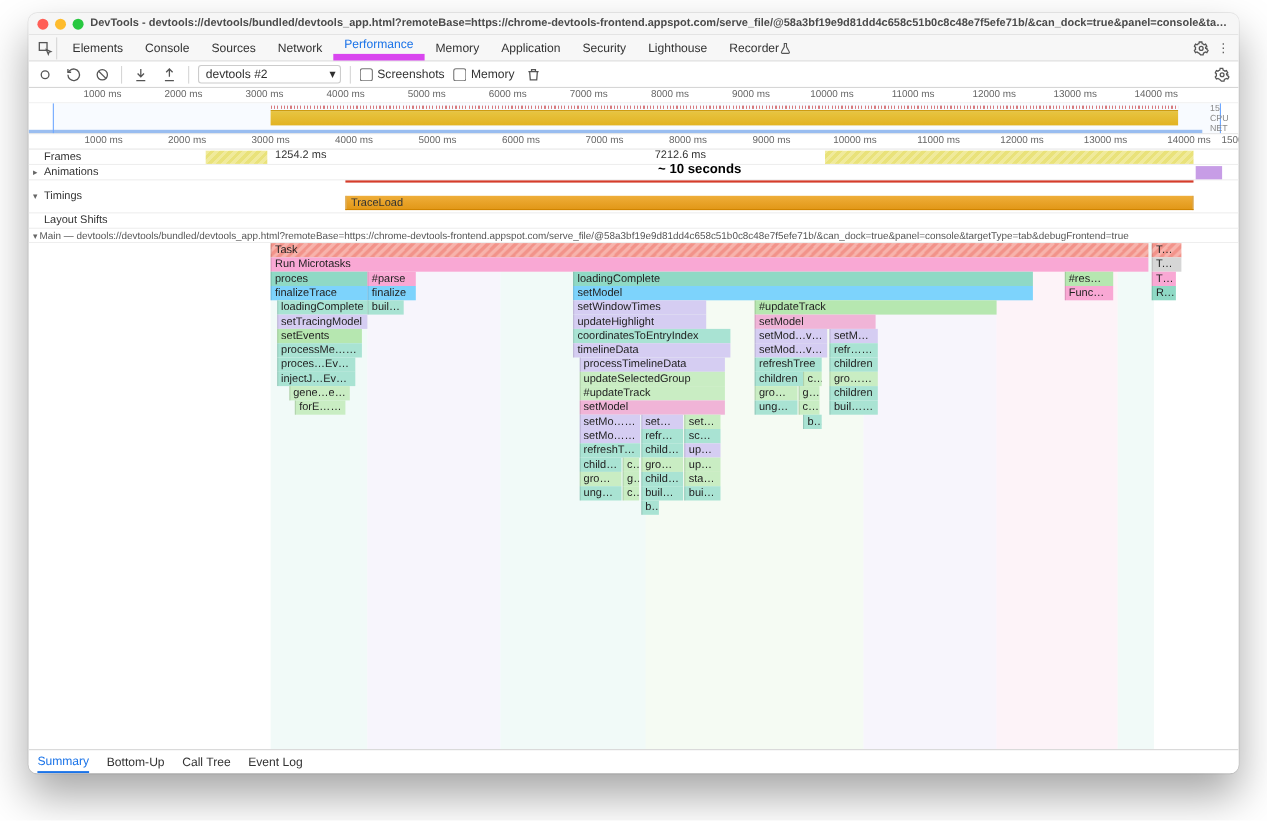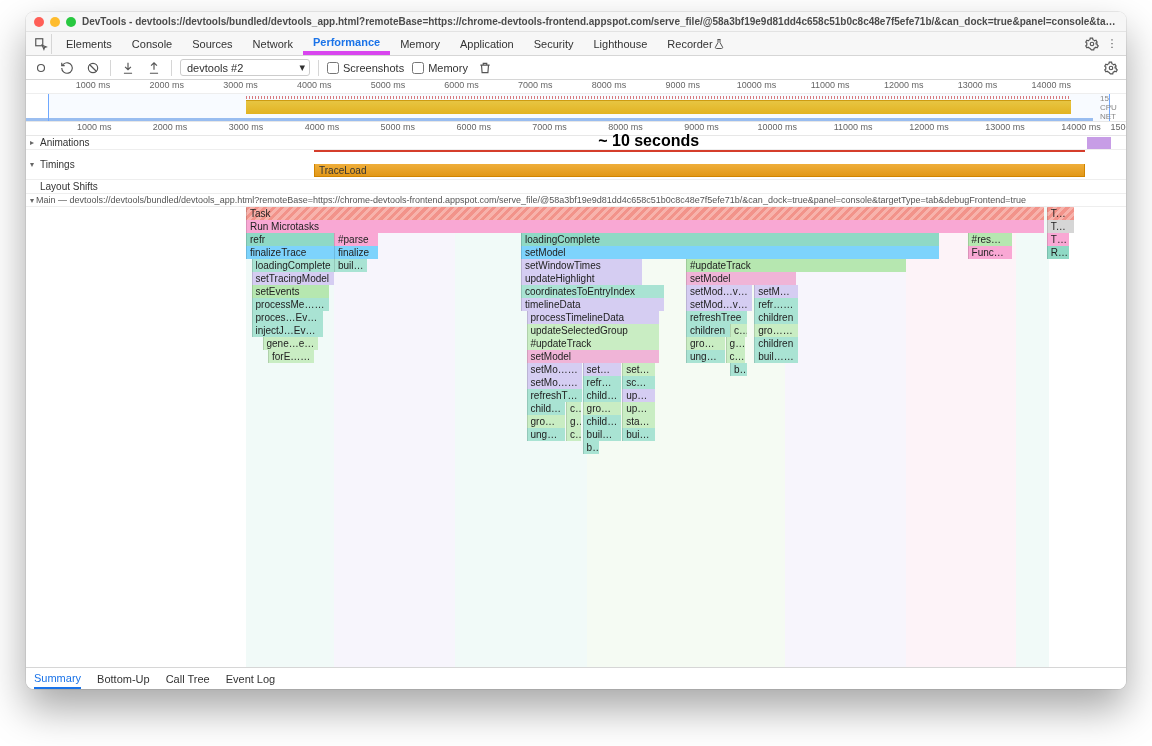--- a/index.html
+++ b/index.html
@@ -38,21 +38,21 @@
   .title { font-size: 10px; color: #4b4b4b; white-space: nowrap; overflow: hidden; text-overflow: ellipsis; flex:1; font-weight:600;}
   
   .tabstrip {
     display: flex; align-items: center; height: 24px;
     border-bottom: 1px solid #d6d6d6; padding: 0 4px; gap: 0;
     background:#f7f7f7;
   }
   .devsel { display:flex; width:22px; height:20px; align-items:center; justify-content:center; color:#555; border-right:1px solid #d6d6d6; margin-right:4px;}
   .devsel svg { width:14px; height:14px; }
   .tab { padding: 0 10px; height:100%; display:flex; align-items:center; color:#333; cursor:default;}
-  .tab.sel { color:#1a73e8; border-bottom:4px solid #d946ef; font-weight:700;}
+  .tab.sel { color:#1a73e8; border-bottom:6px solid #d946ef; font-weight:400;}
   .spacer { flex:1; }
   .gearend, .kebab { width:20px; display:flex; align-items:center; justify-content:center; color:#555;}
   
   .perfbar {
     display:flex; align-items:center; height:24px; border-bottom:1px solid #d6d6d6; padding:0 6px; gap:8px;
     background:#fff;
   }
   .ib { width:18px; height:18px; display:flex; align-items:center; justify-content:center; color:#555; border-radius:3px;}
   .ib svg { width:14px; height:14px; }
   .divider { width:1px; height:16px; background:#d6d6d6; }
@@ -77,21 +77,21 @@
   .tracks { display:flex; flex-direction:column; }
   .trackrow { display:flex; border-bottom:1px solid #eee; min-height:14px; position:relative; }
   .trackname { width:85px; padding:1px 4px; font-size:10px; color:#333; display:flex; align-items:center; gap:2px;}
   .trackname .exp { width:8px; font-size:8px; color:#666;}
   .trackbody { flex:1; position:relative; }
   .frame-seg { position:absolute; top:1px; height:12px; background:repeating-linear-gradient(-45deg,#e9e27a,#e9e27a 3px,#f0ea9b 3px,#f0ea9b 6px); }
   .frame-label { position:absolute; top:0; font-size:10px; color:#333; transform:translateX(-50%);}
   .anim-blk { position:absolute; top:1px; height:12px; background:#c79de6; }
   .timing-blk { position:absolute; top:1px; height:13px; background:linear-gradient(#efae3a,#e29818); font-size:10px; color:#333; padding:0 4px; display:flex; align-items:center; border:1px solid #d08400; border-top:none;}
   .timing-top { position:absolute; top:0; height:2px; background:#d53d2b;}
-  .annot { position:absolute; font-size:16px; font-weight:700; color:#000;}
+  .annot { position:absolute; font-size:12px; font-weight:700; color:#000;}
   
   .flamewrap { position:relative; flex:1; overflow:hidden; }
   .mainlabel { font-size:9px; color:#555; padding:1px 4px; border-bottom:1px solid #eee; white-space:nowrap; overflow:hidden; text-overflow:ellipsis;}
   .mainlabel .exp { font-size:8px; color:#666; padding-right:2px;}
   .flame { position:relative; height:460px; background:#fff; }
   .bar { position:absolute; height:13px; font-size:10px; line-height:13px; padding:0 3px; white-space:nowrap; overflow:hidden; text-overflow:ellipsis; border-left:1px solid rgba(0,0,0,0.12); color:#222;}
   .c-gray   { background:#d6d6d6; }
   .c-yellow { background:#f9a8d4; }
   .c-teal   { background:#8fd9c5; }
   .c-teal2  { background:#a9e3d3; }
@@ -254,20 +254,32 @@
     <span class="tick" style="left:75.2%">11000 ms</span>
     <span class="tick" style="left:82.1%">12000 ms</span>
     <span class="tick" style="left:89.0%">13000 ms</span>
     <span class="tick" style="left:95.9%">14000 ms</span>
     <span class="tick" style="left:99.5%">1500</span>
   </div>
 
   <div class="tracks">
     <div class="trackrow">
       <div class="trackname">
+          <span class="exp"></span>
+          <span>Frames</span>
+        </div>
+      <div class="trackbody">
+        <div class="frame-seg" style="left:7.5%; width:5.5%;"></div>
+        <div class="frame-label" style="left:16%;">1254.2 ms</div>
+        <div class="frame-label" style="left:50%;">7212.6 ms</div>
+        <div class="frame-seg" style="left:63%; width:33%;"></div>
+      </div>
+    </div>
+    <div class="trackrow">
+      <div class="trackname">
           <span class="exp">▸</span>
           <span>Animations</span>
         </div>
       <div class="trackbody">
         <div class="anim-blk" style="left:96.2%; width:2.3%;"></div>
       </div>
     </div>
     <div class="trackrow" style="min-height:30px;">
       <div class="trackname">
           <span class="exp">▾</span>
@@ -304,21 +316,21 @@
       <div class="ghost purple" style="left:69%;  width:11%;"></div>
       <div class="ghost pink" style="left:80%;  width:10%;"></div>
       <div class="ghost teal" style="left:90%;  width:3%;"></div>
 
       <div class="bar c-redhatch" style="left:20%; width:72.5%; top:0;">Task</div>
       <div class="bar c-redhatch" style="left:92.8%; width:2.5%; top:0;">Task</div>
 
       <div class="bar c-yellow" style="left:20%; width:72.5%; top:13px;">Run Microtasks</div>
       <div class="bar c-gray" style="left:92.8%; width:2.5%; top:13px;">Task</div>
 
-      <div class="bar c-teal" style="left:20%;  width:8%;  top:26px;">refr</div>
+      <div class="bar c-teal" style="left:20%;  width:8%;  top:26px;">proces</div>
       <div class="bar c-yellow" style="left:28%;  width:4%;  top:26px;">#parse</div>
       <div class="bar c-teal" style="left:45%;  width:38%; top:26px;">loadingComplete</div>
       <div class="bar c-mint" style="left:85.6%;width:4%;  top:26px;">#res…odes</div>
       <div class="bar c-yellow" style="left:92.8%;width:2%;  top:26px;">T…</div>
 
       <div class="bar c-purple" style="left:20%;  width:8%;  top:39px;">finalizeTrace</div>
       <div class="bar c-purple" style="left:28%;  width:4%;  top:39px;">finalize</div>
       <div class="bar c-purple" style="left:45%;  width:38%; top:39px;">setModel</div>
       <div class="bar c-yellow" style="left:85.6%;width:4%;  top:39px;">Func…Call</div>
       <div class="bar c-teal" style="left:92.8%;width:2%;  top:39px;">R…</div>

